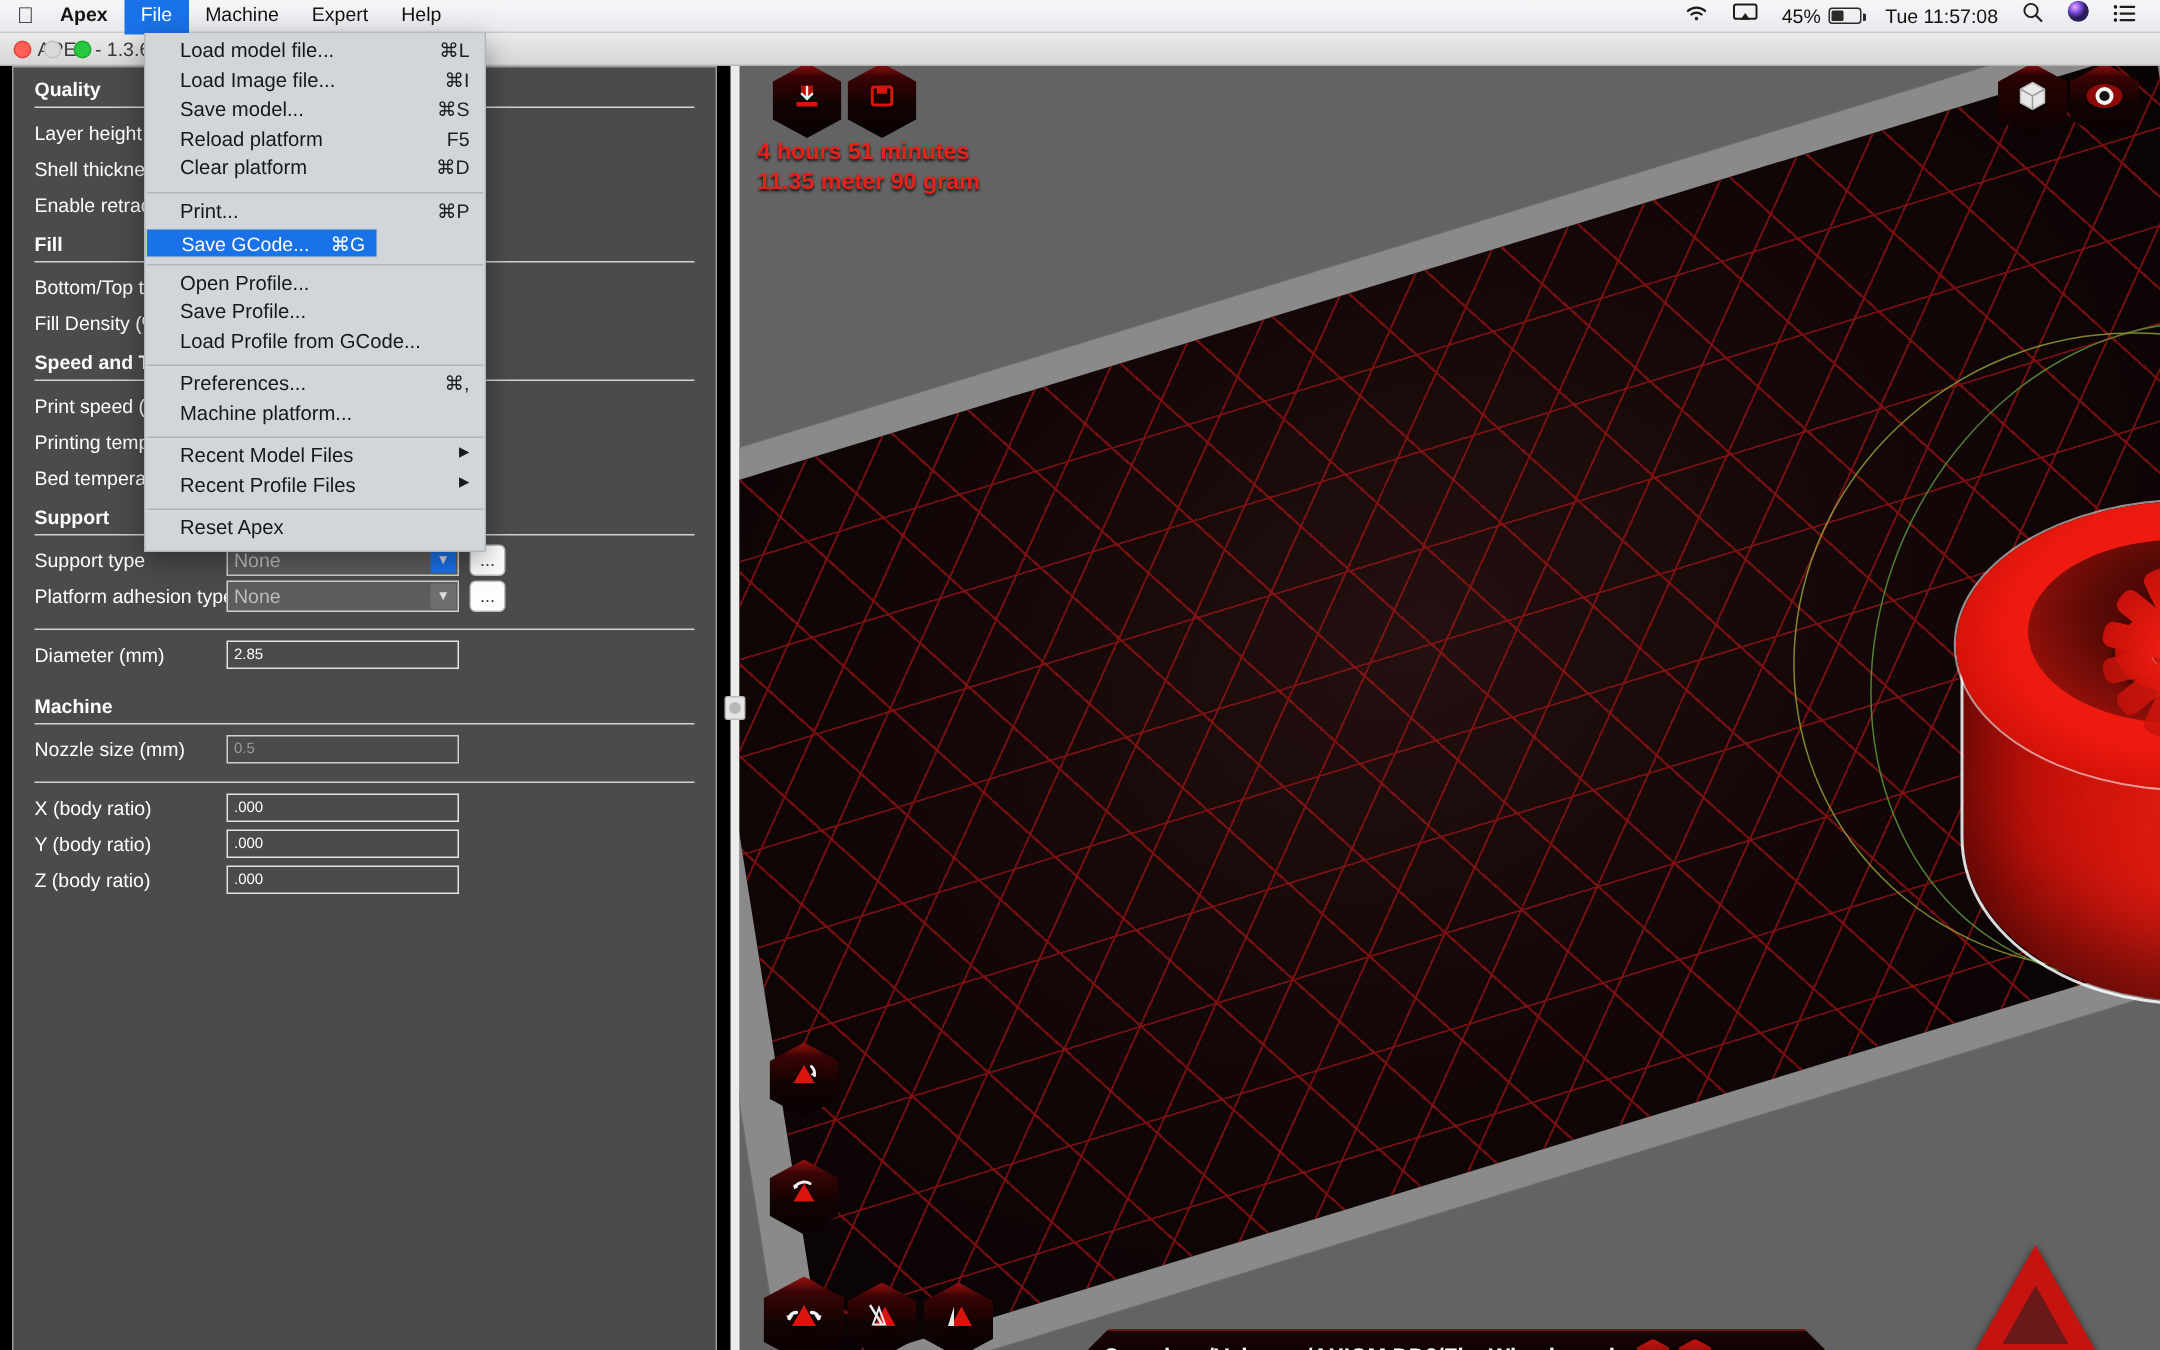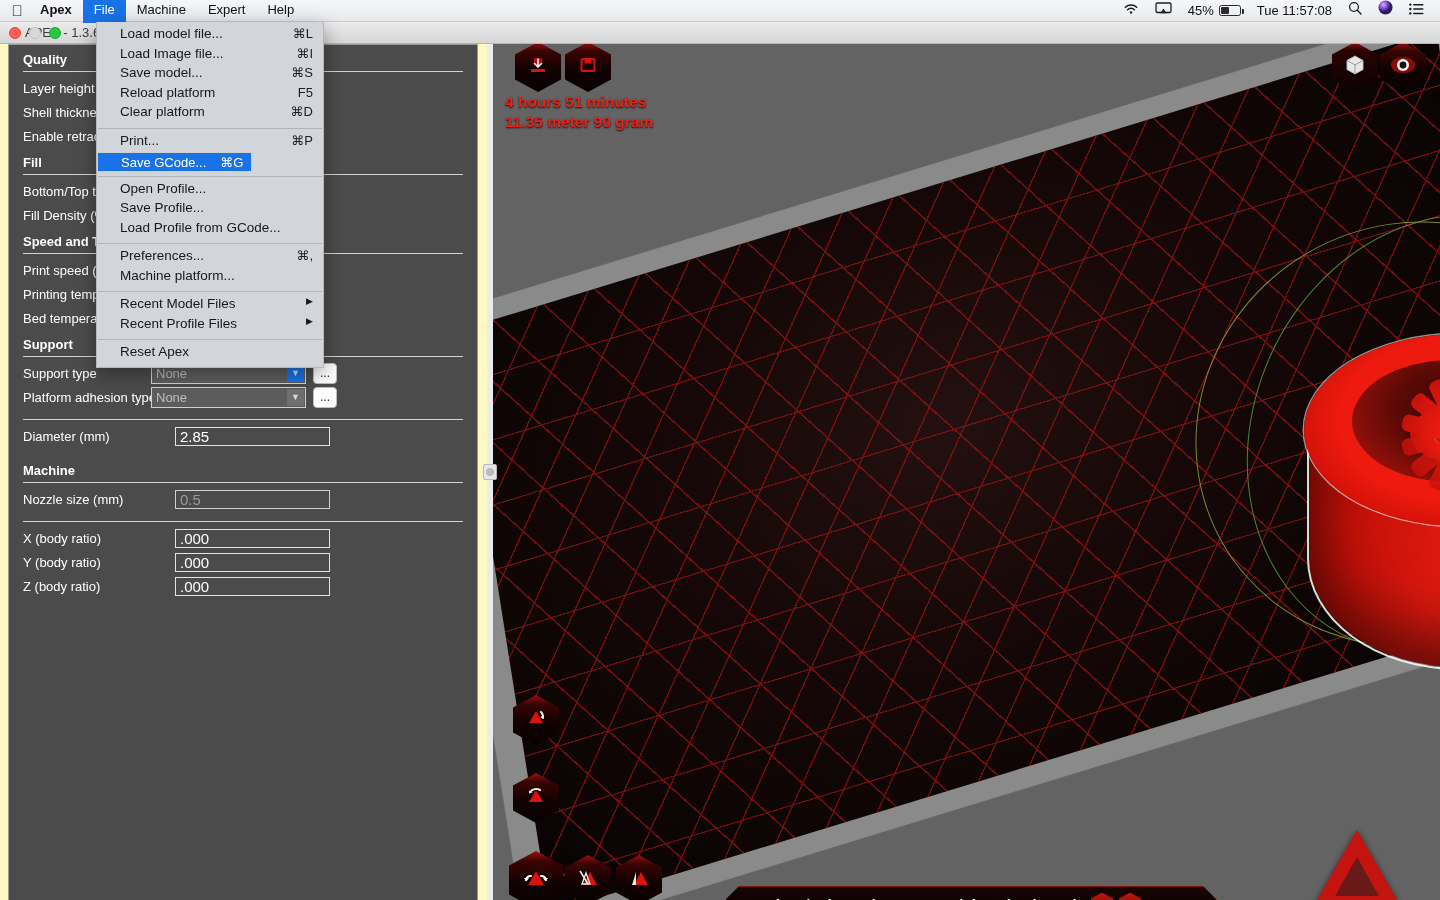--- a/index.html
+++ b/index.html
@@ -69,21 +69,21 @@
   .lights { display: flex; gap: 8px; padding-left: 9px; z-index: 2; }
   .light { width: 12px; height: 12px; border-radius: 50%; }
   .l-close { background: #fe5f57; border: 0.5px solid #e1463e; }
   .l-min   { background: #d9d9d9; border: 0.5px solid #c2c2c2; }
   .l-max   { background: #28c840; border: 0.5px solid #19ab2e; }
 
   
   #leftpanel {
     position: absolute; top: 22px; left: 0;
     width: 487px; height: 856px;
-    background: #fef9c3;
+    background: #000000;
     padding: 6px 6px 0 6px;
   }
   #panelinner {
     position: absolute; top: 0; left: 8px;
     width: 470px; height: 862px;
     background: #4b4b4b;
     border: 1px solid #9a9a9a;
     color: #fff; font-size: 13px;
     overflow: hidden;
   }
@@ -95,22 +95,22 @@
     height: 1px; background: #d2d2d2; margin: 2px 14px 4px 14px;
   }
   .row {
     display: flex; align-items: center;
     height: 24px; padding: 0 14px; gap: 0;
   }
   .row .lbl { width: 128px; font-size: 13px; color: #fff; white-space: nowrap;}
   .fld {
     width: 155px; height: 19px;
     background: #4b4b4b; border: 1px solid #e3e3e3;
-    color: #fff; font-size: 15px;
-    padding: 0 4px; line-height: 17px; margin-left: 24px;
+    color: #fff; font-size: 10px;
+    padding: 0 4px; line-height: 17px;
   }
   .fld.dim { color: #9a9a9a; border-color: #cfcfcf; }
   .sel {
     width: 155px; height: 21px; background: #5d5d5d;
     border: 1px solid #cfcfcf; color: #bdbdbd; font-size: 13px;
     padding: 0 4px; line-height: 19px; position: relative;
   }
   .sel .arrow {
     position: absolute; right: 1px; top: 1px; bottom: 1px; width: 17px;
     background: #6f6f6f; display:flex; align-items:center; justify-content:center;

